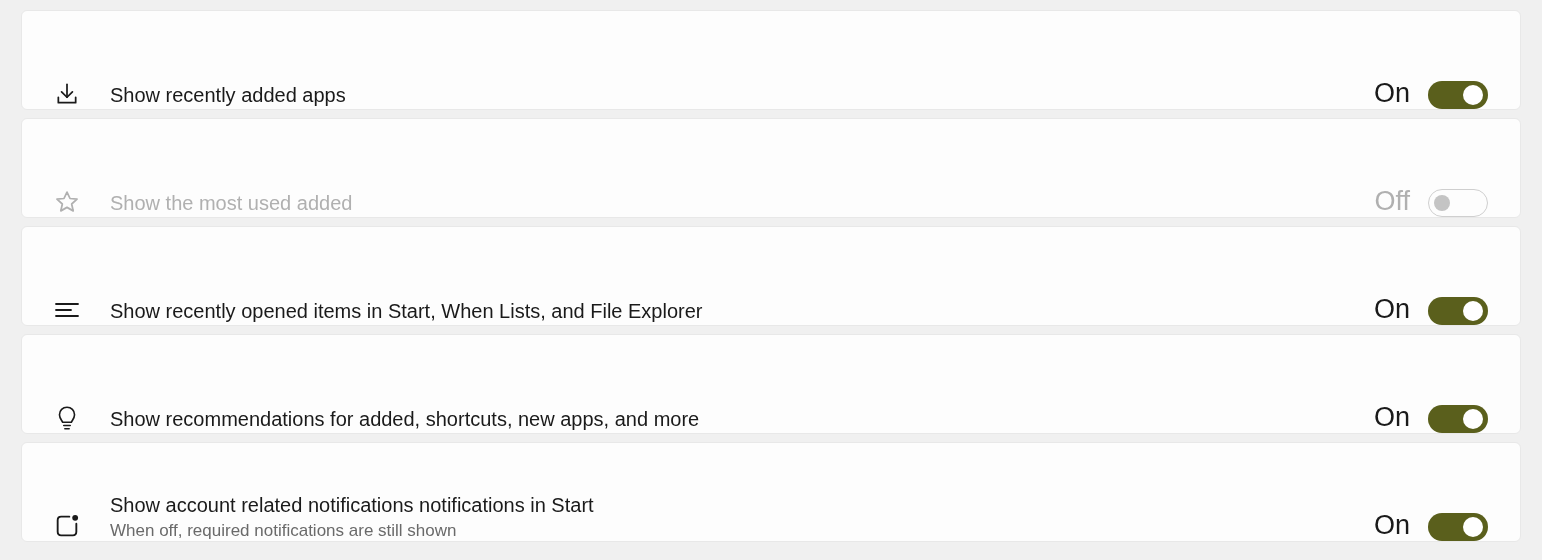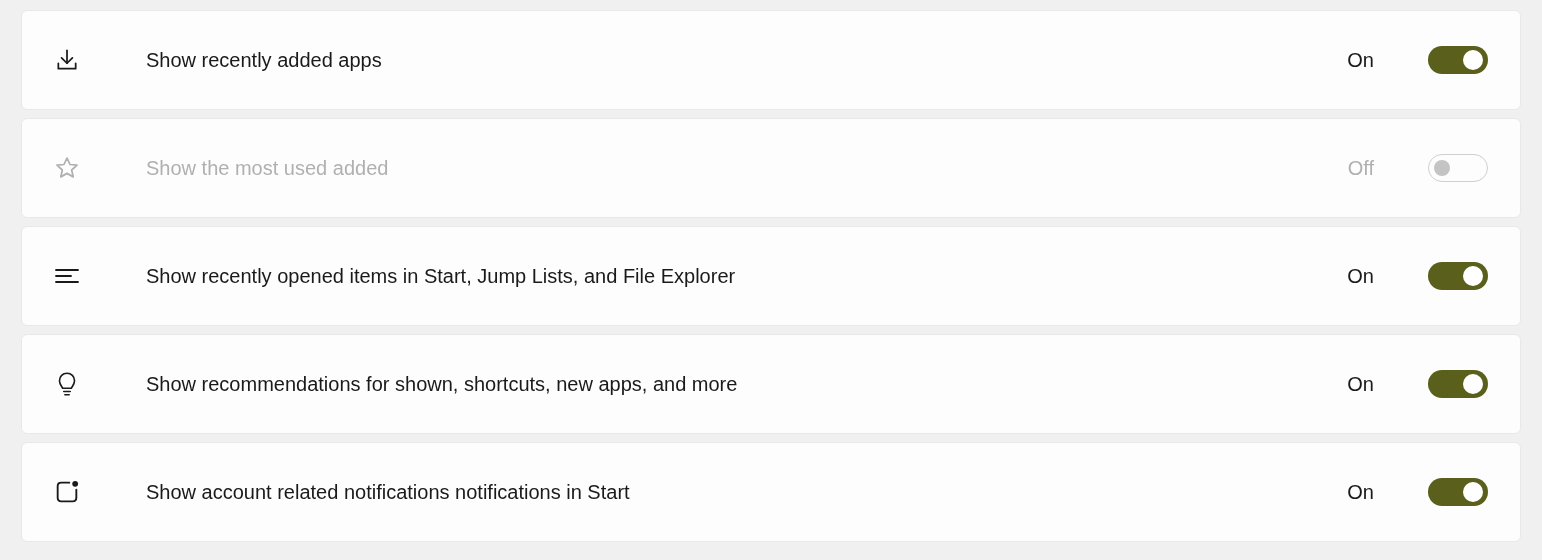--- a/index.html
+++ b/index.html
@@ -16,24 +16,23 @@
     padding: 10px 21px 10px 21px;
     display: flex;
     flex-direction: column;
     gap: 8px;
   }
   .setting-row {
     background: #fdfdfd;
     border: 1px solid #e8e8e8;
     border-radius: 6px;
     display: flex;
-    align-items: center;
+    align-items: flex-end;
     padding: 0 32px 0 30px;
     min-height: 100px;
-    gap: 36px;
   }
   .icon-slot {
     width: 30px;
     height: 30px;
     display: flex;
     align-items: center;
     justify-content: center;
     color: #1a1a1a;
     flex-shrink: 0;
   }
@@ -48,21 +47,21 @@
     font-size: 20px;
     color: #1a1a1a;
     line-height: 1.35;
   }
   .row-desc {
     font-size: 17px;
     color: #6a6a6a;
     margin-top: 2px;
   }
   .state-label {
-    font-size: 20px;
+    font-size: 27px;
     color: #1a1a1a;
     margin-right: 18px;
   }
   .toggle {
     width: 60px;
     height: 28px;
     border-radius: 14px;
     position: relative;
     flex-shrink: 0;
   }
@@ -143,54 +142,55 @@
 
   <div class="setting-row">
     <span class="icon-slot">
       <svg width="28" height="24" viewBox="0 0 28 24" fill="none" stroke="currentColor" stroke-width="1.8" stroke-linecap="round">
         <line x1="3" y1="6" x2="25" y2="6"></line>
         <line x1="3" y1="12" x2="18" y2="12"></line>
         <line x1="3" y1="18" x2="25" y2="18"></line>
       </svg>
     </span>
     <div class="row-text">
-      <span class="row-label">Show recently opened items in Start, Jump Lists, and File Explorer</span>
+      <span class="row-label">Show recently opened items in Start, When Lists, and File Explorer</span>
     </div>
     <span class="state-label">On</span>
     <div class="toggle on">
         <div class="knob"></div>
       </div>
   </div>
 
   <div class="setting-row">
     <span class="icon-slot">
       <svg width="26" height="28" viewBox="0 0 24 26" fill="none" stroke="currentColor" stroke-width="1.5" stroke-linecap="round" stroke-linejoin="round">
         <path d="M12 3 C8 3 5 6 5 10 C5 13 7 15 8 17 L16 17 C17 15 19 13 19 10 C19 6 16 3 12 3 Z"></path>
         <line x1="9" y1="20" x2="15" y2="20"></line>
         <line x1="10" y1="23" x2="14" y2="23"></line>
       </svg>
     </span>
     <div class="row-text">
-      <span class="row-label">Show recommendations for shown, shortcuts, new apps, and more</span>
+      <span class="row-label">Show recommendations for added, shortcuts, new apps, and more</span>
     </div>
     <span class="state-label">On</span>
     <div class="toggle on">
         <div class="knob"></div>
       </div>
   </div>
 
   <div class="setting-row">
     <span class="icon-slot">
       <svg width="28" height="28" viewBox="0 0 24 24" fill="none" stroke="currentColor" stroke-width="1.6" stroke-linecap="round" stroke-linejoin="round">
         <path d="M14 4 L7 4 C5.3 4 4 5.3 4 7 L4 17 C4 18.7 5.3 20 7 20 L17 20 C18.7 20 20 18.7 20 17 L20 10"></path>
         <circle cx="19" cy="5" r="2.5" fill="currentColor" stroke="none"></circle>
       </svg>
     </span>
     <div class="row-text">
       <span class="row-label">Show account related notifications notifications in Start</span>
+      <span class="row-desc">When off, required notifications are still shown</span>
     </div>
     <span class="state-label">On</span>
     <div class="toggle on">
         <div class="knob"></div>
       </div>
   </div>
 
 </div>
 
 </body></html>

